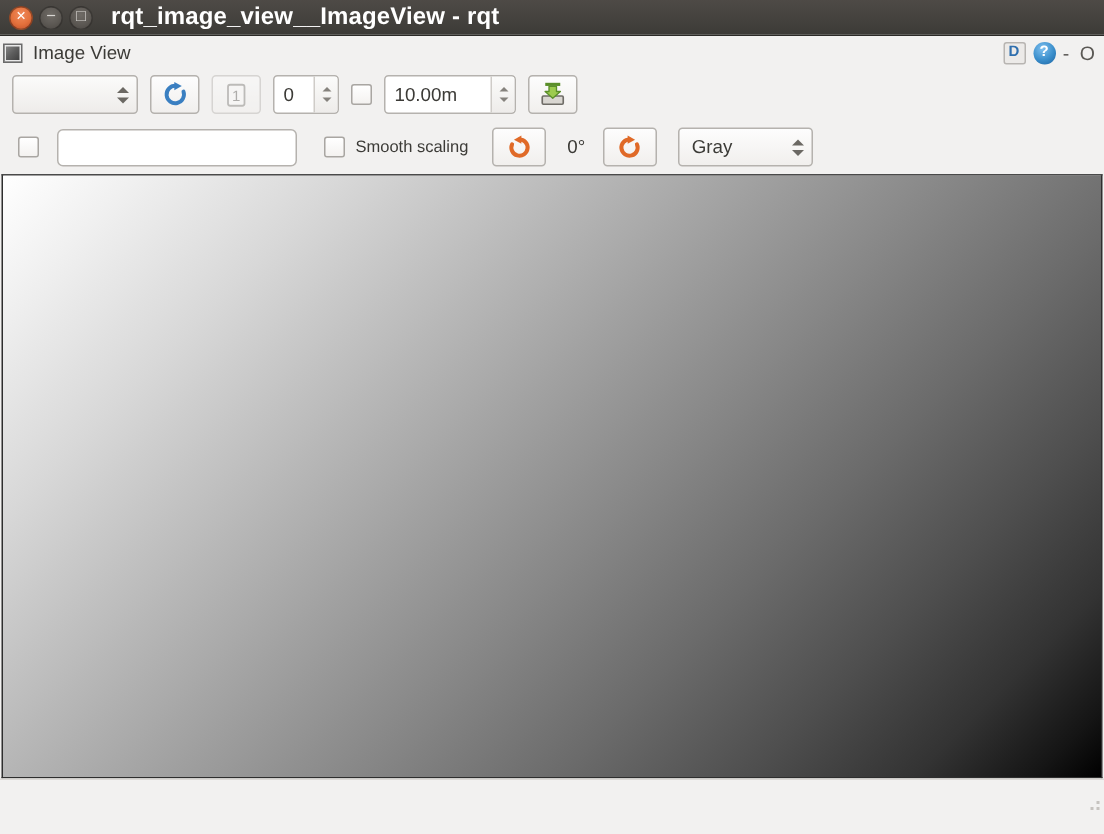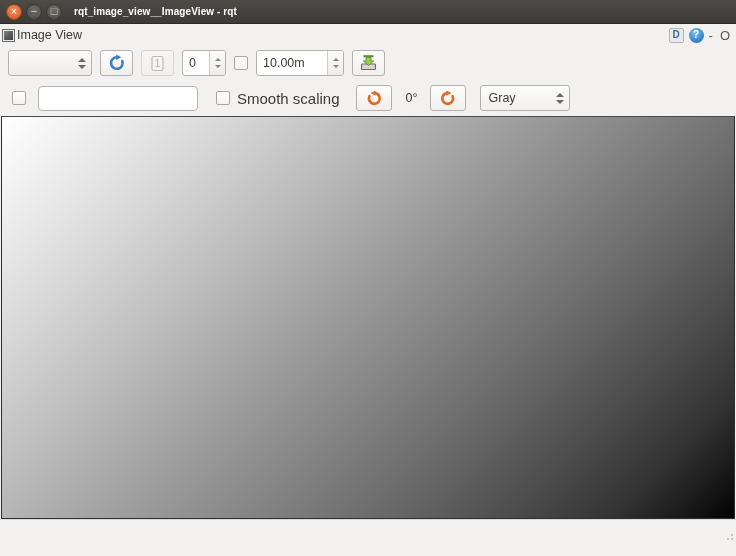--- a/index.html
+++ b/index.html
@@ -37,21 +37,21 @@
   .wbtn-close {
     background: radial-gradient(circle at 50% 35%, #f08a5c 0%, #e4713c 55%, #c0502a 100%);
     color: #fff;
   }
   .wbtn-min, .wbtn-max {
     background: radial-gradient(circle at 50% 35%, #6f6b66 0%, #5d5954 55%, #4a4642 100%);
     color: #d8d6d3;
   }
   .wtitle {
     color: #ffffff;
-    font-size: 10px;
+    font-size: 16px;
     font-weight: bold;
     margin-left: 8px;
     white-space: nowrap;
     letter-spacing: .1px;
   }
 
   
   .plugin-header {
     height: 22px;
     display: flex;
@@ -62,21 +62,21 @@
   .pv-icon {
     width: 13px; height: 13px;
     background: linear-gradient(135deg,#8d8d8d 0%,#5d5d5d 50%,#3a3a3a 100%);
     border: 1px solid #6b6b6b;
     box-shadow: inset 0 0 0 1px #e9e9e9;
     flex: 0 0 auto;
   }
   .pv-title {
     font-size: 12.5px;
     color: #3c3b37;
-    margin-left: 2px;
+    margin-left: 7px;
   }
   .ph-spacer { flex: 1 1 auto; }
   .ph-right { display: flex; align-items: center; gap: 5px; }
   .dockbtn {
     width: 15px; height: 15px;
     border: 1px solid #b8b5b2;
     border-radius: 2px;
     background: #eceae8;
     display: flex; align-items: center; justify-content: center;
     font-size: 10px; font-weight: bold;
@@ -190,21 +190,21 @@
 
   
   .cb {
     width: 14px; height: 14px;
     border: 1px solid #a9a6a2;
     border-radius: 2px;
     background: linear-gradient(to bottom, #ffffff 0%, #f4f2f0 100%);
     flex: 0 0 auto;
   }
   .cb-label {
-    font-size: 15px;
+    font-size: 11px;
     color: #3c3b37;
     margin-left: 7px;
     white-space: nowrap;
   }
 
   
   .textinput {
     width: 160px;
     background: #ffffff;
     border-radius: 4px;

